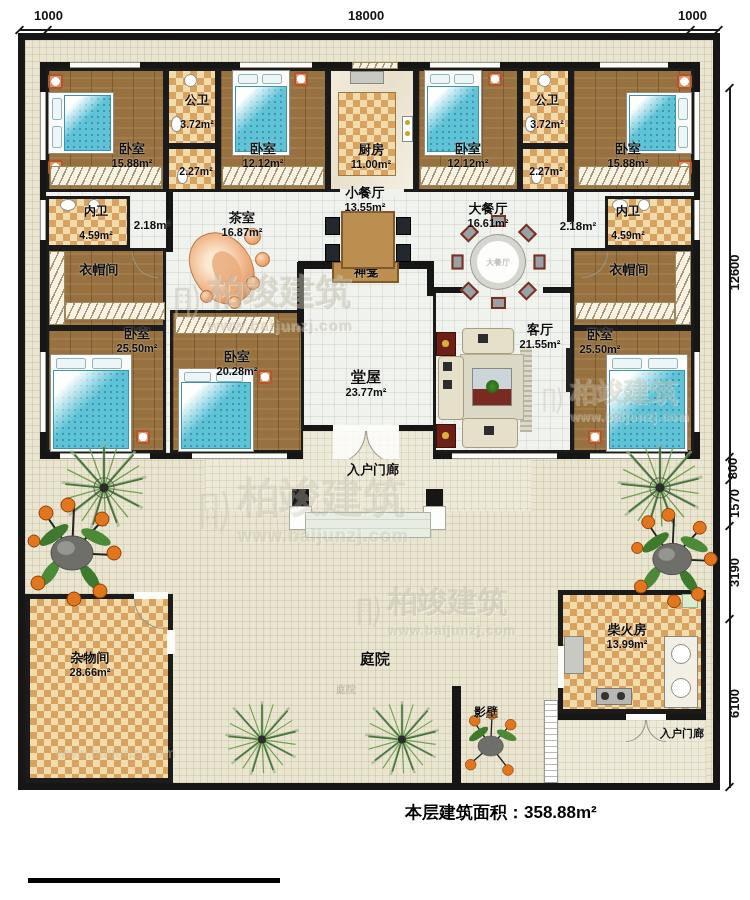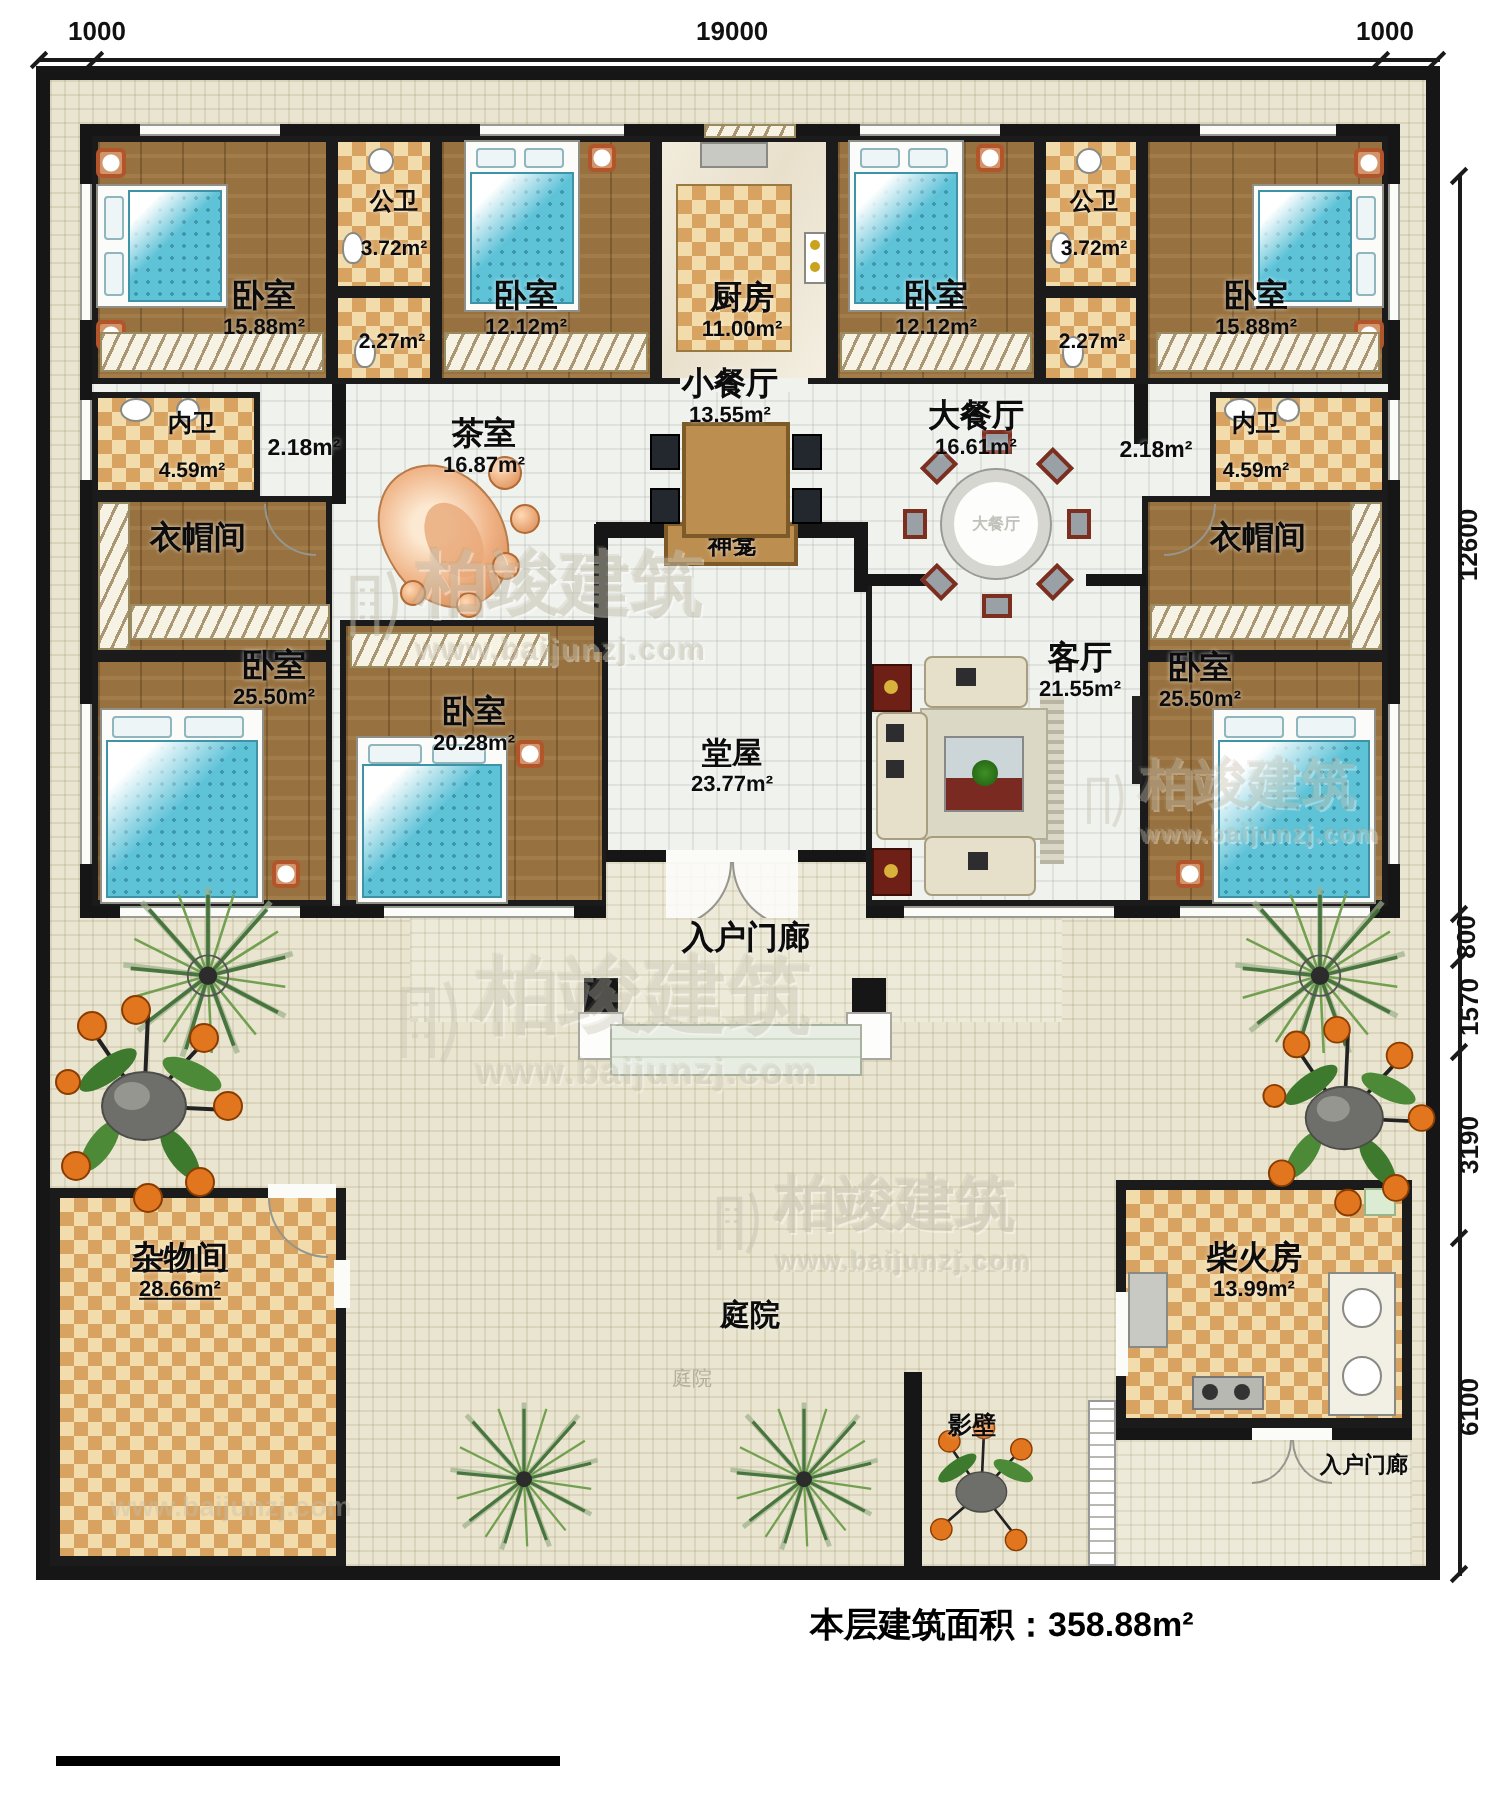--- a/index.html
+++ b/index.html
@@ -34,21 +34,21 @@
     background-size:7px 7px;}
   .wall{position:absolute;background:#161616;}
   .win{position:absolute;background:#fbfbf8;border-top:1px solid #9a9a94;border-bottom:1px solid #9a9a94;box-sizing:border-box;}
   .winv{position:absolute;background:#fbfbf8;border-left:1px solid #9a9a94;border-right:1px solid #9a9a94;box-sizing:border-box;}
   .hatch{position:absolute;box-sizing:border-box;border:1px solid #9a8a60;
     background:#f7f3e4 ;
     background-image:repeating-linear-gradient(115deg,rgba(120,88,40,.6) 0 1.5px,transparent 1.5px 7px);}
   
   .rlabel{position:absolute;transform:translate(-50%,-50%);text-align:center;color:#0c0c0c;
           font-weight:bold;white-space:nowrap;line-height:1.12;text-shadow:0 0 2px rgba(255,255,255,.7);}
-  .rlabel .nm{font-size:16px;}
+  .rlabel .nm{font-size:13px;}
   .rlabel .ar{font-size:11px;}
   .rlabel.sm .nm{font-size:12px;}
   .rlabel.sm .ar{font-size:10.5px;margin-top:12px;}
   .faint{color:#b3ae9b;text-shadow:none;}
   
   .bed{position:absolute;background:#fbfbf9;border:1px solid #8f8f86;box-sizing:border-box;}
   .mat{position:absolute;border:1px solid #3f93a6;box-sizing:border-box;
     background:linear-gradient(135deg,#ffffff 0 16%,rgba(255,255,255,0) 45%),
       radial-gradient(rgba(15,85,105,.4) 1px,transparent 1px) 0 0/6px 6px,#5fc3d8;}
   .pil{position:absolute;background:#eef5f7;border:1px solid #8fb5bd;box-sizing:border-box;border-radius:2px;}
@@ -72,21 +72,21 @@
   .bigscale{position:absolute;left:196px;top:822px;font-size:42px;font-weight:bold;color:#000;}
   .titleline{position:absolute;left:28px;top:878px;width:252px;height:5px;background:#000;}
   .stat{position:absolute;left:405px;font-size:17px;font-weight:bold;color:#000;white-space:nowrap;}
 </style>
 </head>
 <body>
 
 <div id="canvas">
 
   <span class="dimtxt" style="left:34px;top:8px;">1000</span>
-  <span class="dimtxt" style="left:348px;top:8px;">19000</span>
+  <span class="dimtxt" style="left:348px;top:8px;">18000</span>
   <span class="dimtxt" style="left:678px;top:8px;">1000</span>
   <div class="dimline" style="left:20px;top:29px;width:700px;height:2px;"></div>
   <div class="tick" style="left:14px;top:29px;"></div>
   <div class="tick" style="left:42px;top:29px;"></div>
   <div class="tick" style="left:685px;top:29px;"></div>
   <div class="tick" style="left:713px;top:29px;"></div>
 
   <div class="dimline" style="left:729px;top:88px;width:2px;height:700px;"></div>
   <div class="tick" style="left:724px;top:87px;"></div>
   <div class="tick" style="left:724px;top:456px;"></div>
@@ -528,21 +528,21 @@
     <div class="ar">21.55m²</div>
     </div>
   <div class="rlabel" style="left:600px;top:341px;">
     <div class="nm">卧室</div>
     <div class="ar">25.50m²</div>
     </div>
 
   <div class="rlabel" style="left:373px;top:470px;">
     <div class="nm">入户门廊</div>
     </div>
-  <div class="rlabel" style="left:90px;top:636px;text-decoration:underline;">
+  <div class="rlabel" style="left:90px;top:664px;">
     <div class="nm">杂物间</div>
     <div class="ar">28.66m²</div>
     </div>
   <div class="rlabel" style="left:375px;top:659px;">
     <div class="nm" style="font-size:15px;">庭院</div>
     </div>
   <div class="rlabel faint" style="left:346px;top:690px;">
     <div style="font-size:10px;font-weight:normal;">庭院</div>
     </div>
   <div class="rlabel" style="left:627px;top:636px;">

